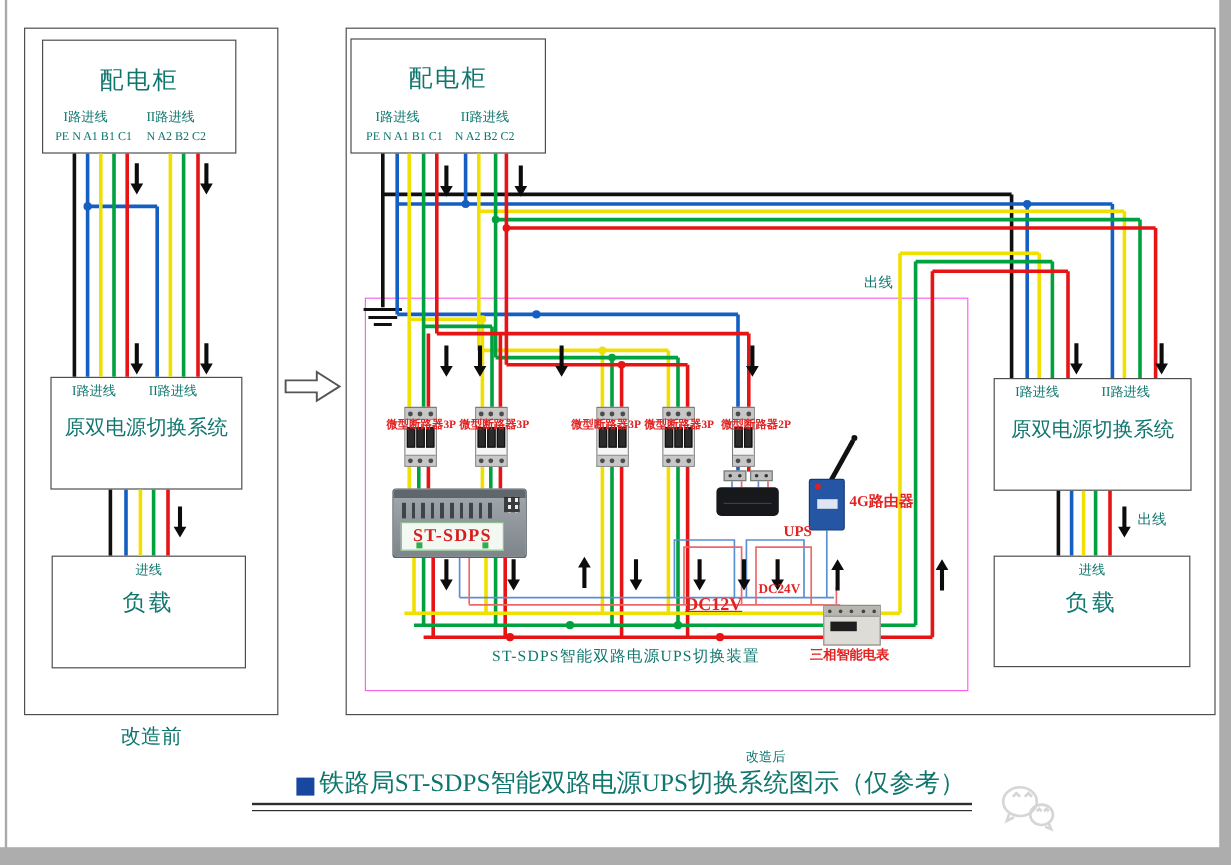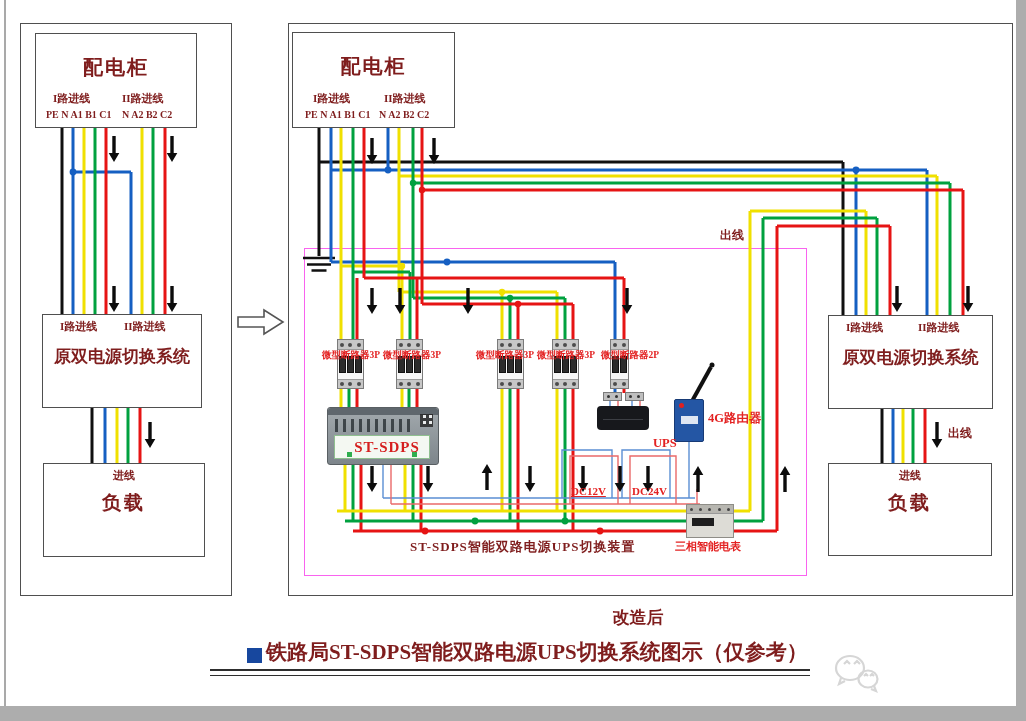--- a/index.html
+++ b/index.html
@@ -1,20 +1,20 @@
 <!DOCTYPE html>
 <html><head>
 <meta charset="utf-8">
 <style>
   html,body{margin:0;padding:0;background:#ffffff;}
   #stage{position:relative;width:1026px;height:721px;background:#ffffff;overflow:hidden;
          font-family:"Liberation Serif","DejaVu Serif",serif;}
   .box{position:absolute;background:#ffffff;border:1.5px solid #4f4f4f;box-sizing:border-box;z-index:2;}
   .pinkbox{position:absolute;border:1.5px solid #f963ef;box-sizing:border-box;z-index:2;background:#fff;}
-  .lbl{position:absolute;color:#7f1d1d;white-space:nowrap;z-index:9;line-height:1.15;font-weight:bold;}
+  .lbl{position:absolute;color:#0f766e;white-space:nowrap;z-index:9;line-height:1.15;}
   .center{text-align:center;}
   .red{color:#e32222;}
   svg.wires{position:absolute;left:0;top:0;z-index:6;pointer-events:none;}
   .wk{stroke:#101010;stroke-width:3;fill:none;}
   .wb{stroke:#155fc2;stroke-width:3;fill:none;}
   .wy{stroke:#f0e000;stroke-width:3;fill:none;}
   .wg{stroke:#00a13f;stroke-width:3;fill:none;}
   .wr{stroke:#e61414;stroke-width:3;fill:none;}
   .gnd{stroke:#101010;stroke-width:2.5;fill:none;}
   .tb{stroke:#5b8fd4;stroke-width:1.4;fill:none;}
@@ -29,21 +29,21 @@
   .bk-mid{flex:1;background:#f6f6f6;display:flex;justify-content:space-around;align-items:center;}
   .bk-mid i{width:5px;height:15px;background:#2b2b2b;border:1px solid #111;}
   .bk-bot{height:8px;background:#c7c7c7;display:flex;justify-content:space-around;align-items:center;border-top:1px solid #9a9a9a;}
   .bk-bot i{width:4px;height:4px;background:#4c4c4c;border-radius:50%;}
   .sdps{left:327px;top:407px;width:112px;height:58px;background:linear-gradient(#a3aaae,#7d858b);
         border:1px solid #595f63;border-radius:3px;}
   .sdps-topstrip{position:absolute;left:0;top:0;width:100%;height:7px;background:#5f676d;border-radius:3px 3px 0 0;}
   .sdps-vents{position:absolute;left:7px;top:11px;width:78px;height:13px;
               background:repeating-linear-gradient(90deg,#2e3539 0 3px,rgba(0,0,0,0) 3px 8px);opacity:.85;}
   .sdps-plate{position:absolute;left:6px;top:27px;width:84px;height:22px;background:#f4f8f2;
-              border:1px solid #8fbf8f;display:flex;align-items:center;justify-content:center;padding-left:10px;}
+              border:1px solid #8fbf8f;display:flex;align-items:center;justify-content:center;}
   .sdps-plate span{color:#d51f1f;font-weight:bold;font-size:15px;letter-spacing:1px;}
   .sdps-plate i{position:absolute;width:5px;height:5px;background:#2fae4e;bottom:1px;}
   .sdps-plate i.g1{left:12px;} .sdps-plate i.g2{right:12px;}
   .sdps-qr{position:absolute;right:5px;top:6px;width:13px;height:13px;background:#fff;
            background-image:repeating-linear-gradient(0deg,#222 0 3px,transparent 3px 6px),
                             repeating-linear-gradient(90deg,#222 0 3px,transparent 3px 6px);opacity:.8;}
   .tblock{background:#bfbfbf;border:1px solid #7a7a7a;height:9px;display:flex;justify-content:space-around;align-items:center;}
   .tblock i{width:3px;height:3px;background:#333;border-radius:50%;}
   .ups{left:597px;top:406px;width:52px;height:24px;background:#17181c;border-radius:4px;}
   .ups:after{content:"";position:absolute;left:6px;right:6px;top:13px;border-top:1.5px solid #3c3e44;}
@@ -312,43 +312,44 @@
   <span class="lbl center" style="left:35px;top:56px;width:162px;font-size:20px;letter-spacing:2px;">配电柜</span>
   <span class="lbl" style="left:53px;top:92px;font-size:11px;">I路进线</span>
   <span class="lbl" style="left:122px;top:92px;font-size:11px;">II路进线</span>
   <span class="lbl" style="left:46px;top:109px;font-size:10px;">PE N A1 B1 C1</span>
   <span class="lbl" style="left:122px;top:109px;font-size:10px;">N A2 B2 C2</span>
   <span class="lbl" style="left:60px;top:320px;font-size:11px;">I路进线</span>
   <span class="lbl" style="left:124px;top:320px;font-size:11px;">II路进线</span>
   <span class="lbl center" style="left:42px;top:347px;width:160px;font-size:17px;">原双电源切换系统</span>
   <span class="lbl center" style="left:43px;top:469px;width:162px;font-size:11px;">进线</span>
   <span class="lbl center" style="left:43px;top:492px;width:162px;font-size:19px;letter-spacing:3px;">负载</span>
+  <span class="lbl center" style="left:20px;top:604px;width:212px;font-size:17px;">改造前</span>
 
   <span class="lbl center" style="left:292px;top:55px;width:163px;font-size:20px;letter-spacing:2px;">配电柜</span>
   <span class="lbl" style="left:313px;top:92px;font-size:11px;">I路进线</span>
   <span class="lbl" style="left:384px;top:92px;font-size:11px;">II路进线</span>
   <span class="lbl" style="left:305px;top:109px;font-size:10px;">PE N A1 B1 C1</span>
   <span class="lbl" style="left:379px;top:109px;font-size:10px;">N A2 B2 C2</span>
   <span class="lbl" style="left:720px;top:229px;font-size:12px;">出线</span>
   <span class="lbl" style="left:846px;top:321px;font-size:11px;">I路进线</span>
   <span class="lbl" style="left:918px;top:321px;font-size:11px;">II路进线</span>
   <span class="lbl center" style="left:828px;top:348px;width:165px;font-size:17px;">原双电源切换系统</span>
   <span class="lbl" style="left:948px;top:427px;font-size:12px;">出线</span>
   <span class="lbl center" style="left:828px;top:469px;width:164px;font-size:11px;">进线</span>
   <span class="lbl center" style="left:828px;top:492px;width:164px;font-size:19px;letter-spacing:3px;">负载</span>
-  <span class="lbl center" style="left:288px;top:608px;width:700px;font-size:17px;">改造后</span>
+  <span class="lbl center" style="left:288px;top:625px;width:700px;font-size:11px;">改造后</span>
 
   <span class="lbl red" style="left:322px;top:350px;font-size:9.5px;font-weight:bold;">微型断路器3P</span>
   <span class="lbl red" style="left:383px;top:350px;font-size:9.5px;font-weight:bold;">微型断路器3P</span>
   <span class="lbl red" style="left:476px;top:350px;font-size:9.5px;font-weight:bold;">微型断路器3P</span>
   <span class="lbl red" style="left:537px;top:350px;font-size:9.5px;font-weight:bold;">微型断路器3P</span>
   <span class="lbl red" style="left:601px;top:350px;font-size:9.5px;font-weight:bold;">微型断路器2P</span>
   <span class="lbl red" style="left:653px;top:408px;font-size:12.5px;font-weight:bold;margin-top:28px;">UPS</span>
   <span class="lbl red" style="left:708px;top:411px;font-size:12.5px;font-weight:bold;">4G路由器</span>
-  <span class="lbl red" style="left:571px;top:485px;font-size:11px;font-weight:bold;text-decoration:underline;">DC12V</span>
+  <span class="lbl red" style="left:571px;top:496px;font-size:15px;font-weight:bold;text-decoration:underline;">DC12V</span>
   <span class="lbl red" style="left:632px;top:485px;font-size:11px;font-weight:bold;text-align:right;">DC24V</span>
   <span class="lbl red" style="left:675px;top:540px;font-size:11px;font-weight:bold;">三相智能电表</span>
   <span class="lbl" style="left:410px;top:540px;font-size:13px;letter-spacing:1px;">ST-SDPS智能双路电源UPS切换装置</span>
 
   <div class="footer-bullet"></div>
   <span class="lbl" style="left:266px;top:640px;font-size:21px;">铁路局ST-SDPS智能双路电源UPS切换系统图示（仅参考）</span>
   <div class="rule" style="left:210px;top:669px;width:600px;border-top:2.2px solid #2e2e2e;"></div>
   <div class="rule" style="left:210px;top:675px;width:600px;border-top:1.2px solid #2e2e2e;"></div>
 
   <svg width="52" height="44" style="position:absolute;left:831px;top:652px;z-index:9;">

